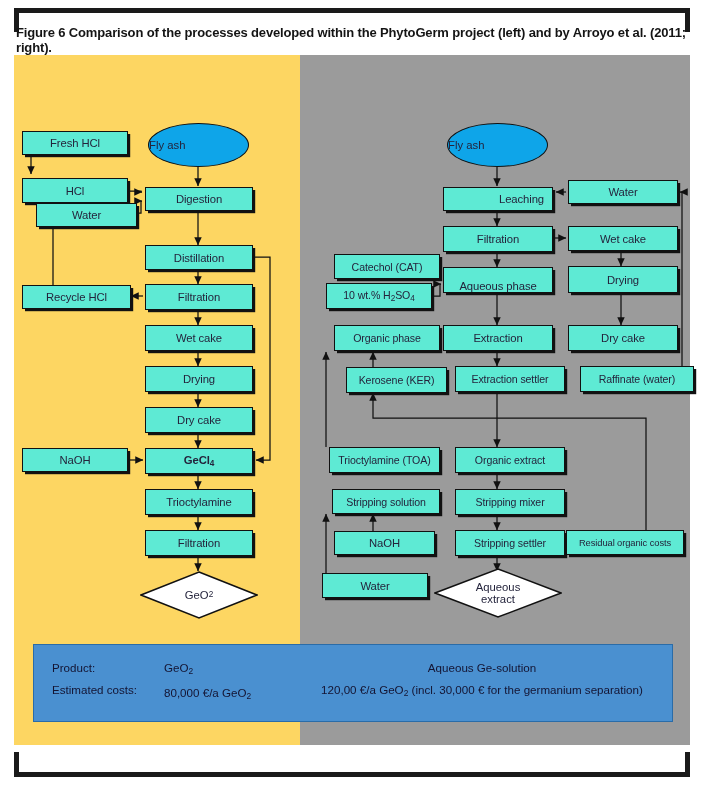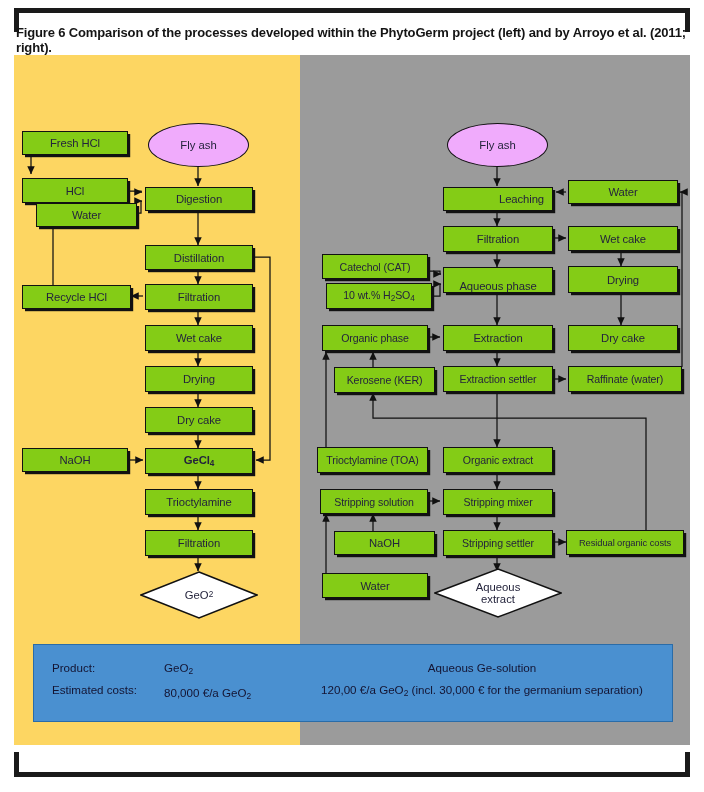--- a/index.html
+++ b/index.html
@@ -20,33 +20,33 @@
            font-size:13px;font-weight:700;letter-spacing:-.15px;color:#141414;}
 
   
   #panel-yellow{position:absolute;left:14px;top:55px;width:286px;height:690px;background:#FDD662;}
   #panel-gray{position:absolute;left:300px;top:55px;width:390px;height:690px;background:#9B9B9B;}
 
   
   #flow{position:absolute;left:0;top:0;width:704px;height:792px;}
 
   
-  .node{position:absolute;box-sizing:border-box;background:#84cc16;
+  .node{position:absolute;box-sizing:border-box;background:#5eead4;
         border:1.3px solid #111;
         box-shadow:2.6px 2.6px 0 -0.4px #111;
         display:flex;align-items:center;justify-content:center;
         font-size:11.3px;color:#24243c;letter-spacing:-.1px;
         white-space:nowrap;z-index:4;}
-  .node.tight{font-size:10.6px;}
+  .node.tight{font-size:10.6px;margin-left:12px;}
   .node sub{font-size:8.2px;vertical-align:-2px;}
 
   
-  .ellipse{position:absolute;box-sizing:border-box;background:#f0abfc;
+  .ellipse{position:absolute;box-sizing:border-box;background:#0ea5e9;
            border:1.5px solid #111;border-radius:50%;
-           display:flex;align-items:center;justify-content:center;
+           display:flex;align-items:center;justify-content:flex-start;
            font-size:11.3px;color:#24243c;z-index:4;}
 
   
   .diamond{position:absolute;z-index:4;}
   .diamond .dshape{position:absolute;left:0;top:0;width:100%;height:100%;}
   .diamond .dlabel{position:absolute;left:0;top:0;width:100%;height:100%;
         display:flex;align-items:center;justify-content:center;text-align:center;
         font-size:11.3px;line-height:12.5px;color:#24243c;}
   .diamond .dlabel sub{font-size:8.2px;vertical-align:-2px;}
 
@@ -235,21 +235,21 @@
 </div>
 <div class="node" style="left:443px;top:226px;width:110px;height:26px;">
   <span>Filtration</span>
 </div>
 <div class="node" style="left:568px;top:226px;width:110px;height:25px;">
   <span>Wet cake</span>
 </div>
 <div class="node tight" style="left:322px;top:254px;width:106px;height:25px;">
   <span>Catechol (CAT)</span>
 </div>
-<div class="node tight" style="left:326px;top:283px;width:106px;height:26px;">
+<div class="node tight" style="left:314px;top:283px;width:106px;height:26px;">
   <span>10 wt.% H<sub>2</sub>SO<sub>4</sub></span>
 </div>
 <div class="node" style="left:443px;top:267px;width:110px;height:26px;align-items:flex-end;">
   <span>Aqueous phase</span>
 </div>
 <div class="node" style="left:568px;top:266px;width:110px;height:27px;">
   <span>Drying</span>
 </div>
 <div class="node tight" style="left:322px;top:325px;width:106px;height:26px;">
   <span>Organic phase</span>

